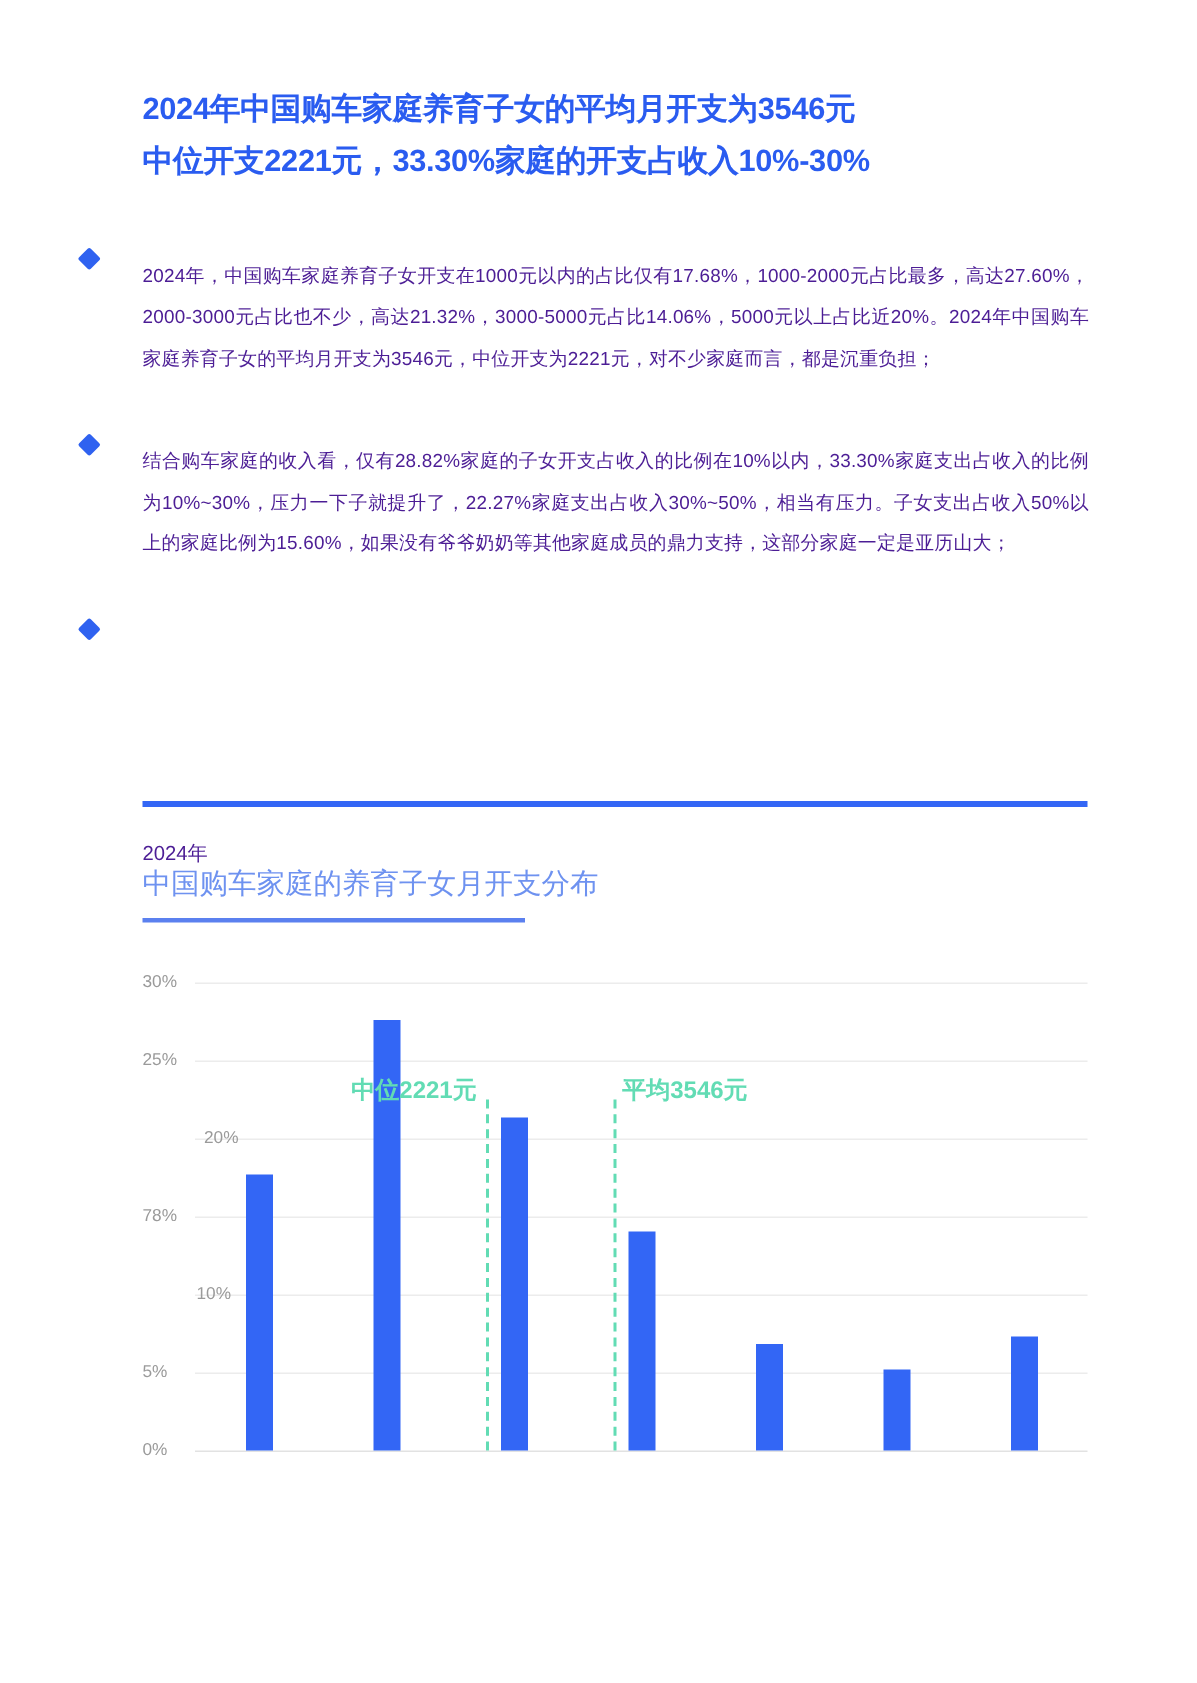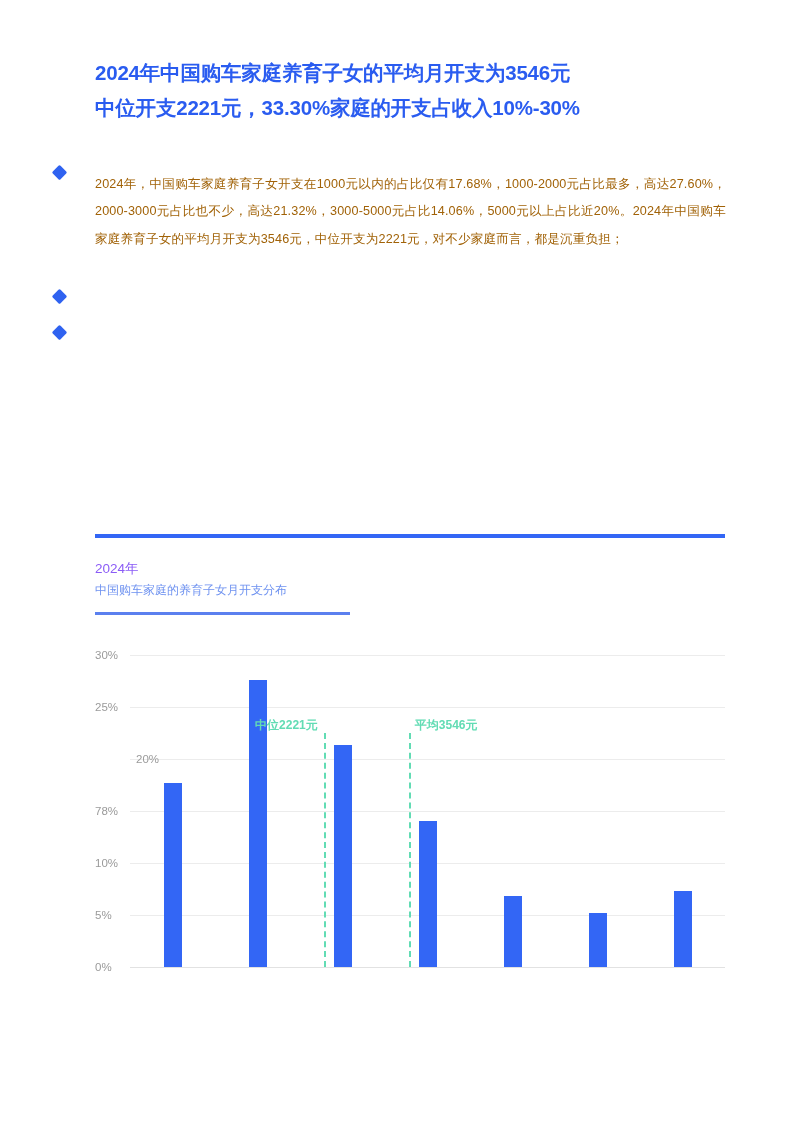--- a/index.html
+++ b/index.html
@@ -53,21 +53,21 @@
     width: 11px;
     height: 11px;
     background: #2f62f0;
     transform: rotate(45deg);
     margin-top: 9px;
     margin-right: 30px;
     border-radius: 1.5px;
   }
   .bullet-text {
     flex: 1 1 auto;
-    color: #a16207;
+    color: #4c1d95;
     font-size: 12.6px;
     line-height: 27.5px;
     text-align: justify;
     letter-spacing: 0.15px;
   }
 
   
   .chart-block {
     position: absolute;
     left: 93px;
@@ -76,27 +76,27 @@
   }
   .rule-top {
     width: 630px;
     height: 4px;
     background: #3366f5;
   }
   .chart-title-wrap {
     padding-top: 20px;
   }
   .chart-year {
-    color: #8b5cf6;
+    color: #4c1d95;
     font-size: 13.5px;
     line-height: 21px;
   }
   .chart-subtitle {
     color: #6e92f0;
-    font-size: 12px;
+    font-size: 19px;
     line-height: 22px;
   }
   .rule-under {
     margin-top: 11px;
     width: 255px;
     height: 3px;
     background: #5b80ef;
   }
 
   
@@ -165,21 +165,21 @@
   
   .marker {
     position: absolute;
     width: 0;
     border-left: 2px dashed #7fe3c2;
     z-index: 3;
   }
   .marker-label {
     position: absolute;
     color: #62dcb4;
-    font-size: 12px;
+    font-size: 16px;
     white-space: nowrap;
     z-index: 4;
     font-weight: bold;
   }
   .marker-label.left-of { transform: translateX(-100%); padding-right: 6px; }
   .marker-label.right-of { padding-left: 6px; }
 </style>
 </head>
 <body>
 
@@ -190,20 +190,21 @@
     <span class="l2">中位开支2221元，33.30%家庭的开支占收入10%-30%</span>
   </div>
 
   <div class="bullets">
     <div class="bullet">
       <span class="diamond"></span>
       <p class="bullet-text">2024年，中国购车家庭养育子女开支在1000元以内的占比仅有17.68%，1000-2000元占比最多，高达27.60%，2000-3000元占比也不少，高达21.32%，3000-5000元占比14.06%，5000元以上占比近20%。2024年中国购车家庭养育子女的平均月开支为3546元，中位开支为2221元，对不少家庭而言，都是沉重负担；</p>
     </div>
     <div class="bullet">
       <span class="diamond"></span>
+      <p class="bullet-text">结合购车家庭的收入看，仅有28.82%家庭的子女开支占收入的比例在10%以内，33.30%家庭支出占收入的比例为10%~30%，压力一下子就提升了，22.27%家庭支出占收入30%~50%，相当有压力。子女支出占收入50%以上的家庭比例为15.60%，如果没有爷爷奶奶等其他家庭成员的鼎力支持，这部分家庭一定是亚历山大；</p>
     </div>
     <div class="bullet">
       <span class="diamond"></span>
     </div>
   </div>
 
   <div class="chart-block">
     <div class="rule-top"></div>
 
     <div class="chart-title-wrap">
@@ -219,21 +220,21 @@
           <div class="grid-line" style="top: 272px;"></div>
           <div class="grid-line" style="top: 220px;"></div>
           <div class="grid-line" style="top: 168px;"></div>
           <div class="grid-line" style="top: 116px;"></div>
           <div class="grid-line" style="top: 64px;"></div>
           <div class="grid-line" style="top: 12px;"></div>
         </div>
       <div id="yticks">
           <div class="ytick" style="top: 324px;">0%</div>
           <div class="ytick" style="top: 272px;">5%</div>
-          <div class="ytick" style="top: 220px;">10%</div>
+          <div class="ytick" style="top: 220px; margin-left: 36px;">10%</div>
           <div class="ytick" style="top: 168px;">78%</div>
           <div class="ytick" style="top: 116px; margin-left: 41px;">20%</div>
           <div class="ytick" style="top: 64px;">25%</div>
           <div class="ytick" style="top: 12px;">30%</div>
         </div>
       <div class="bars" id="bars">
           <div class="bar-slot">
             <div class="bar" title="1000元以内 17.68%" style="height: 183.872px; background: rgb(51, 102, 245);"></div>
           </div>
           <div class="bar-slot">

